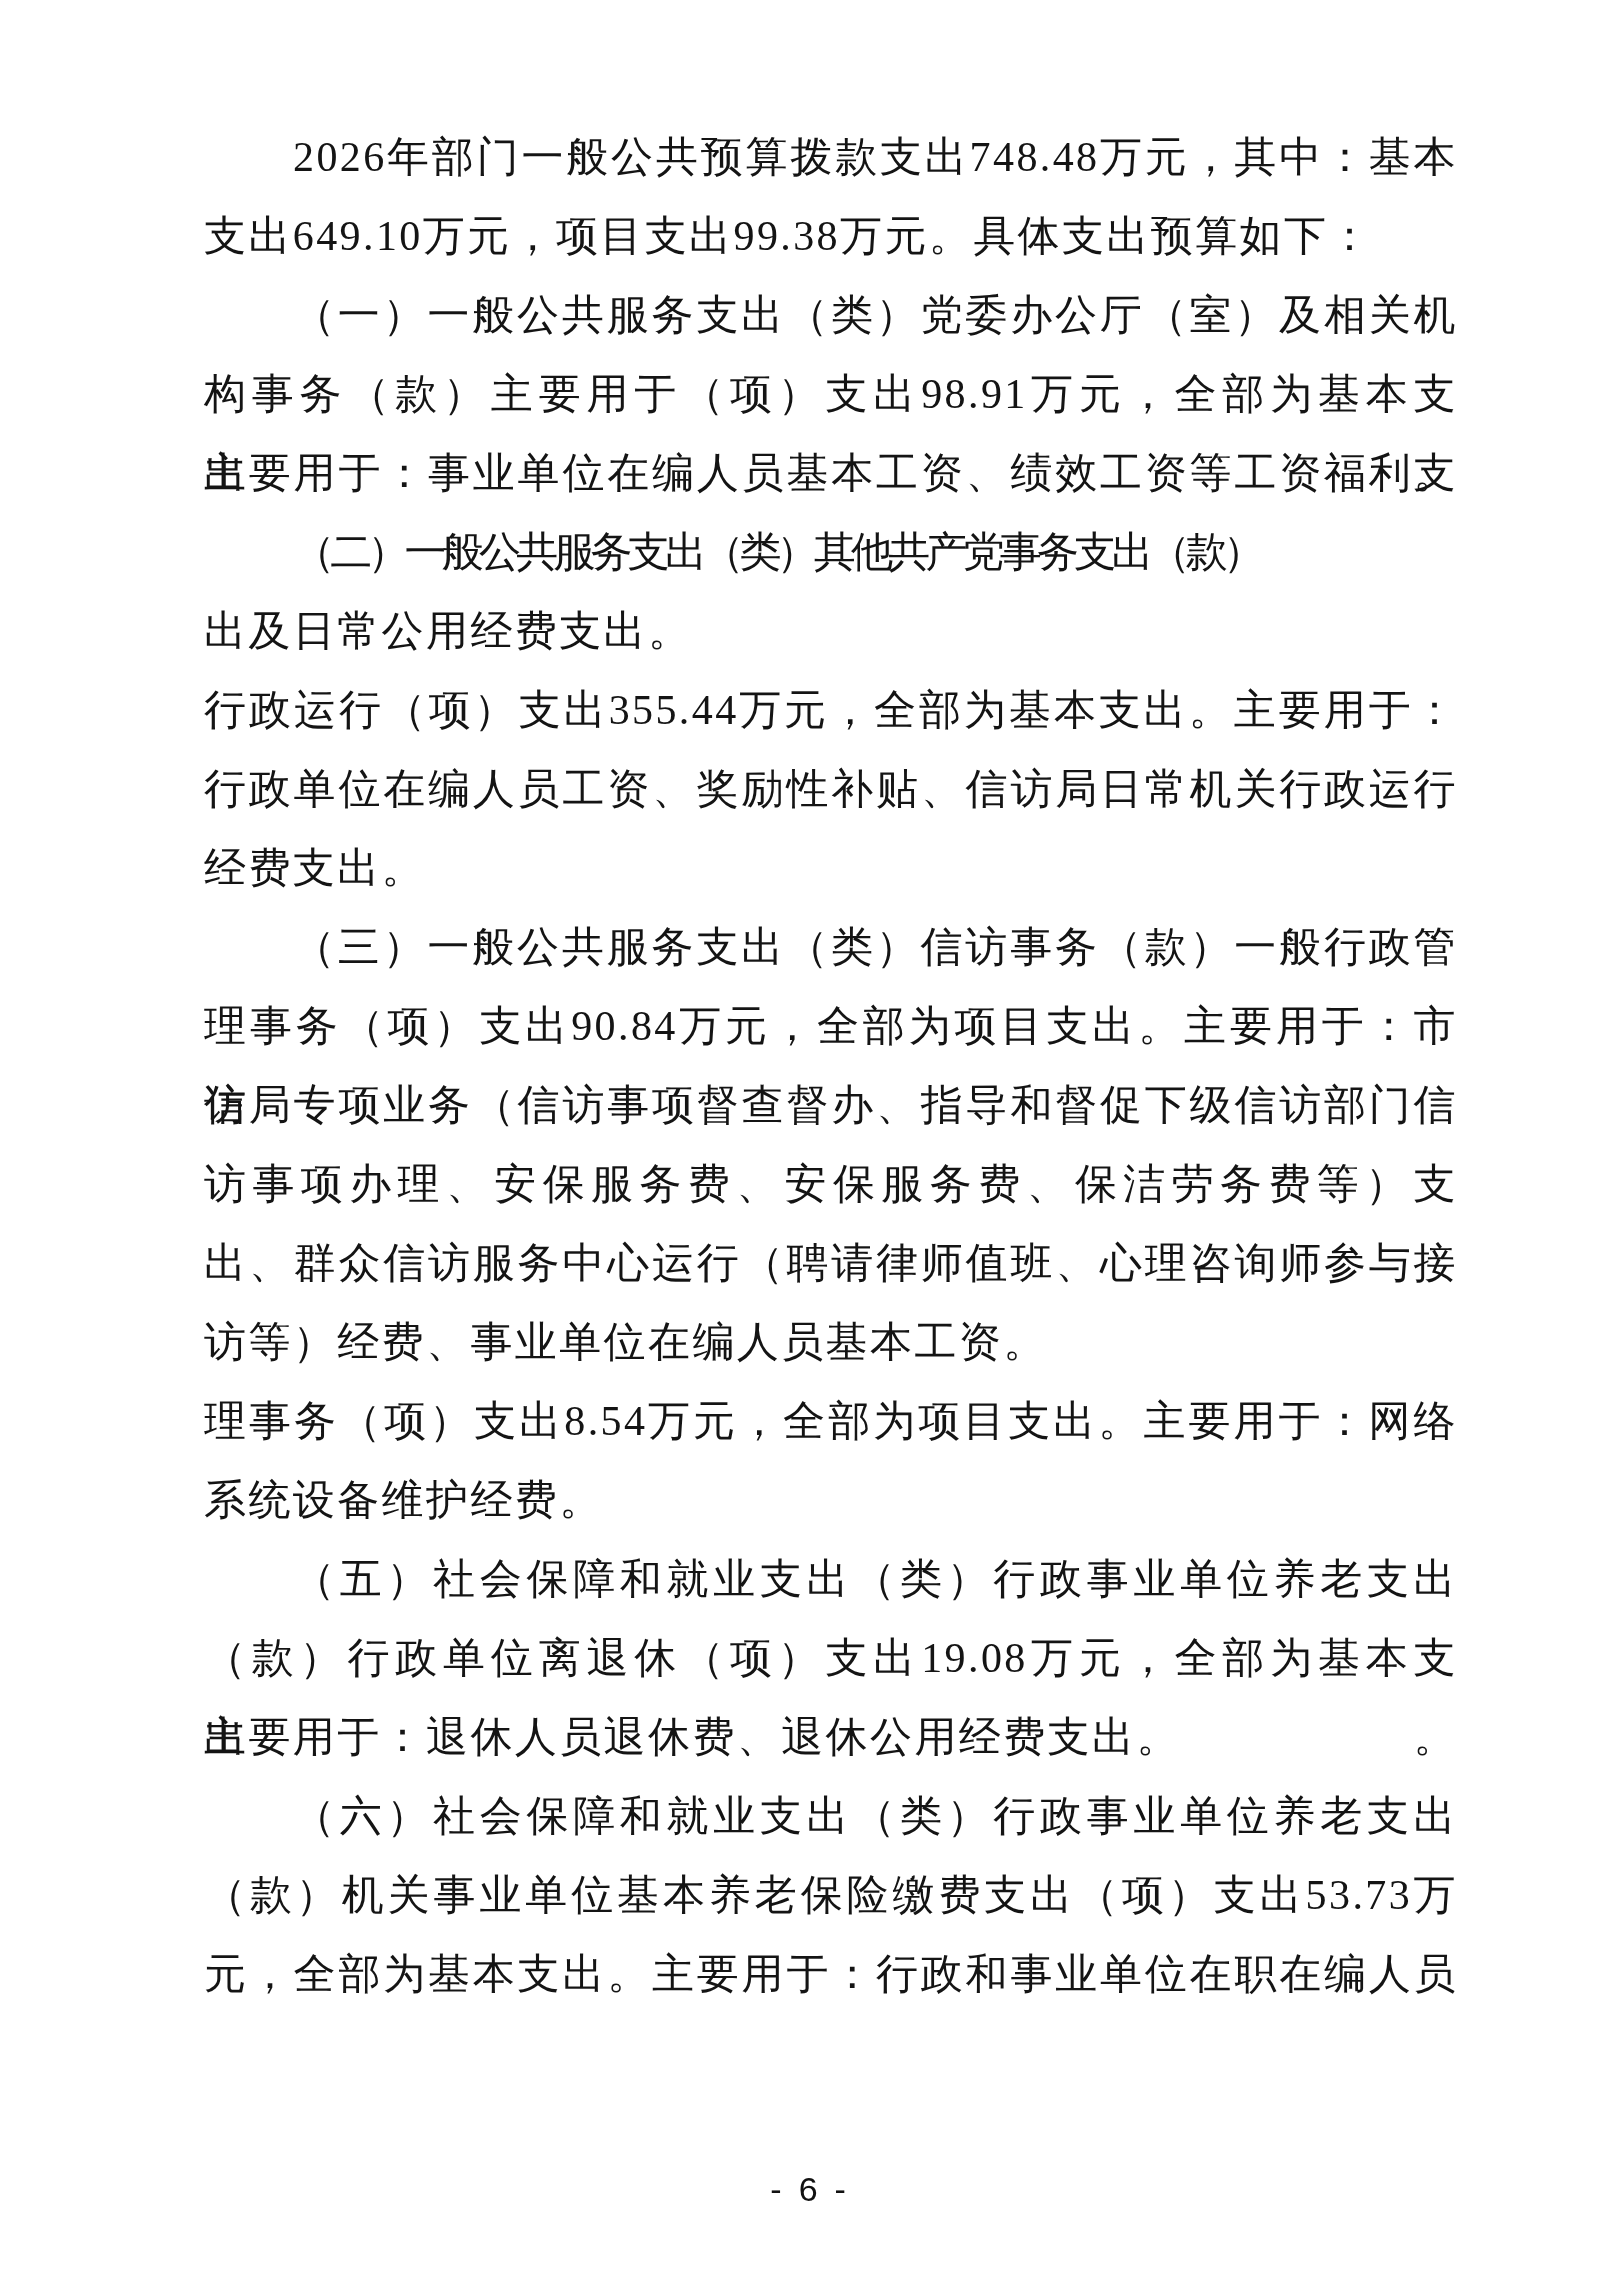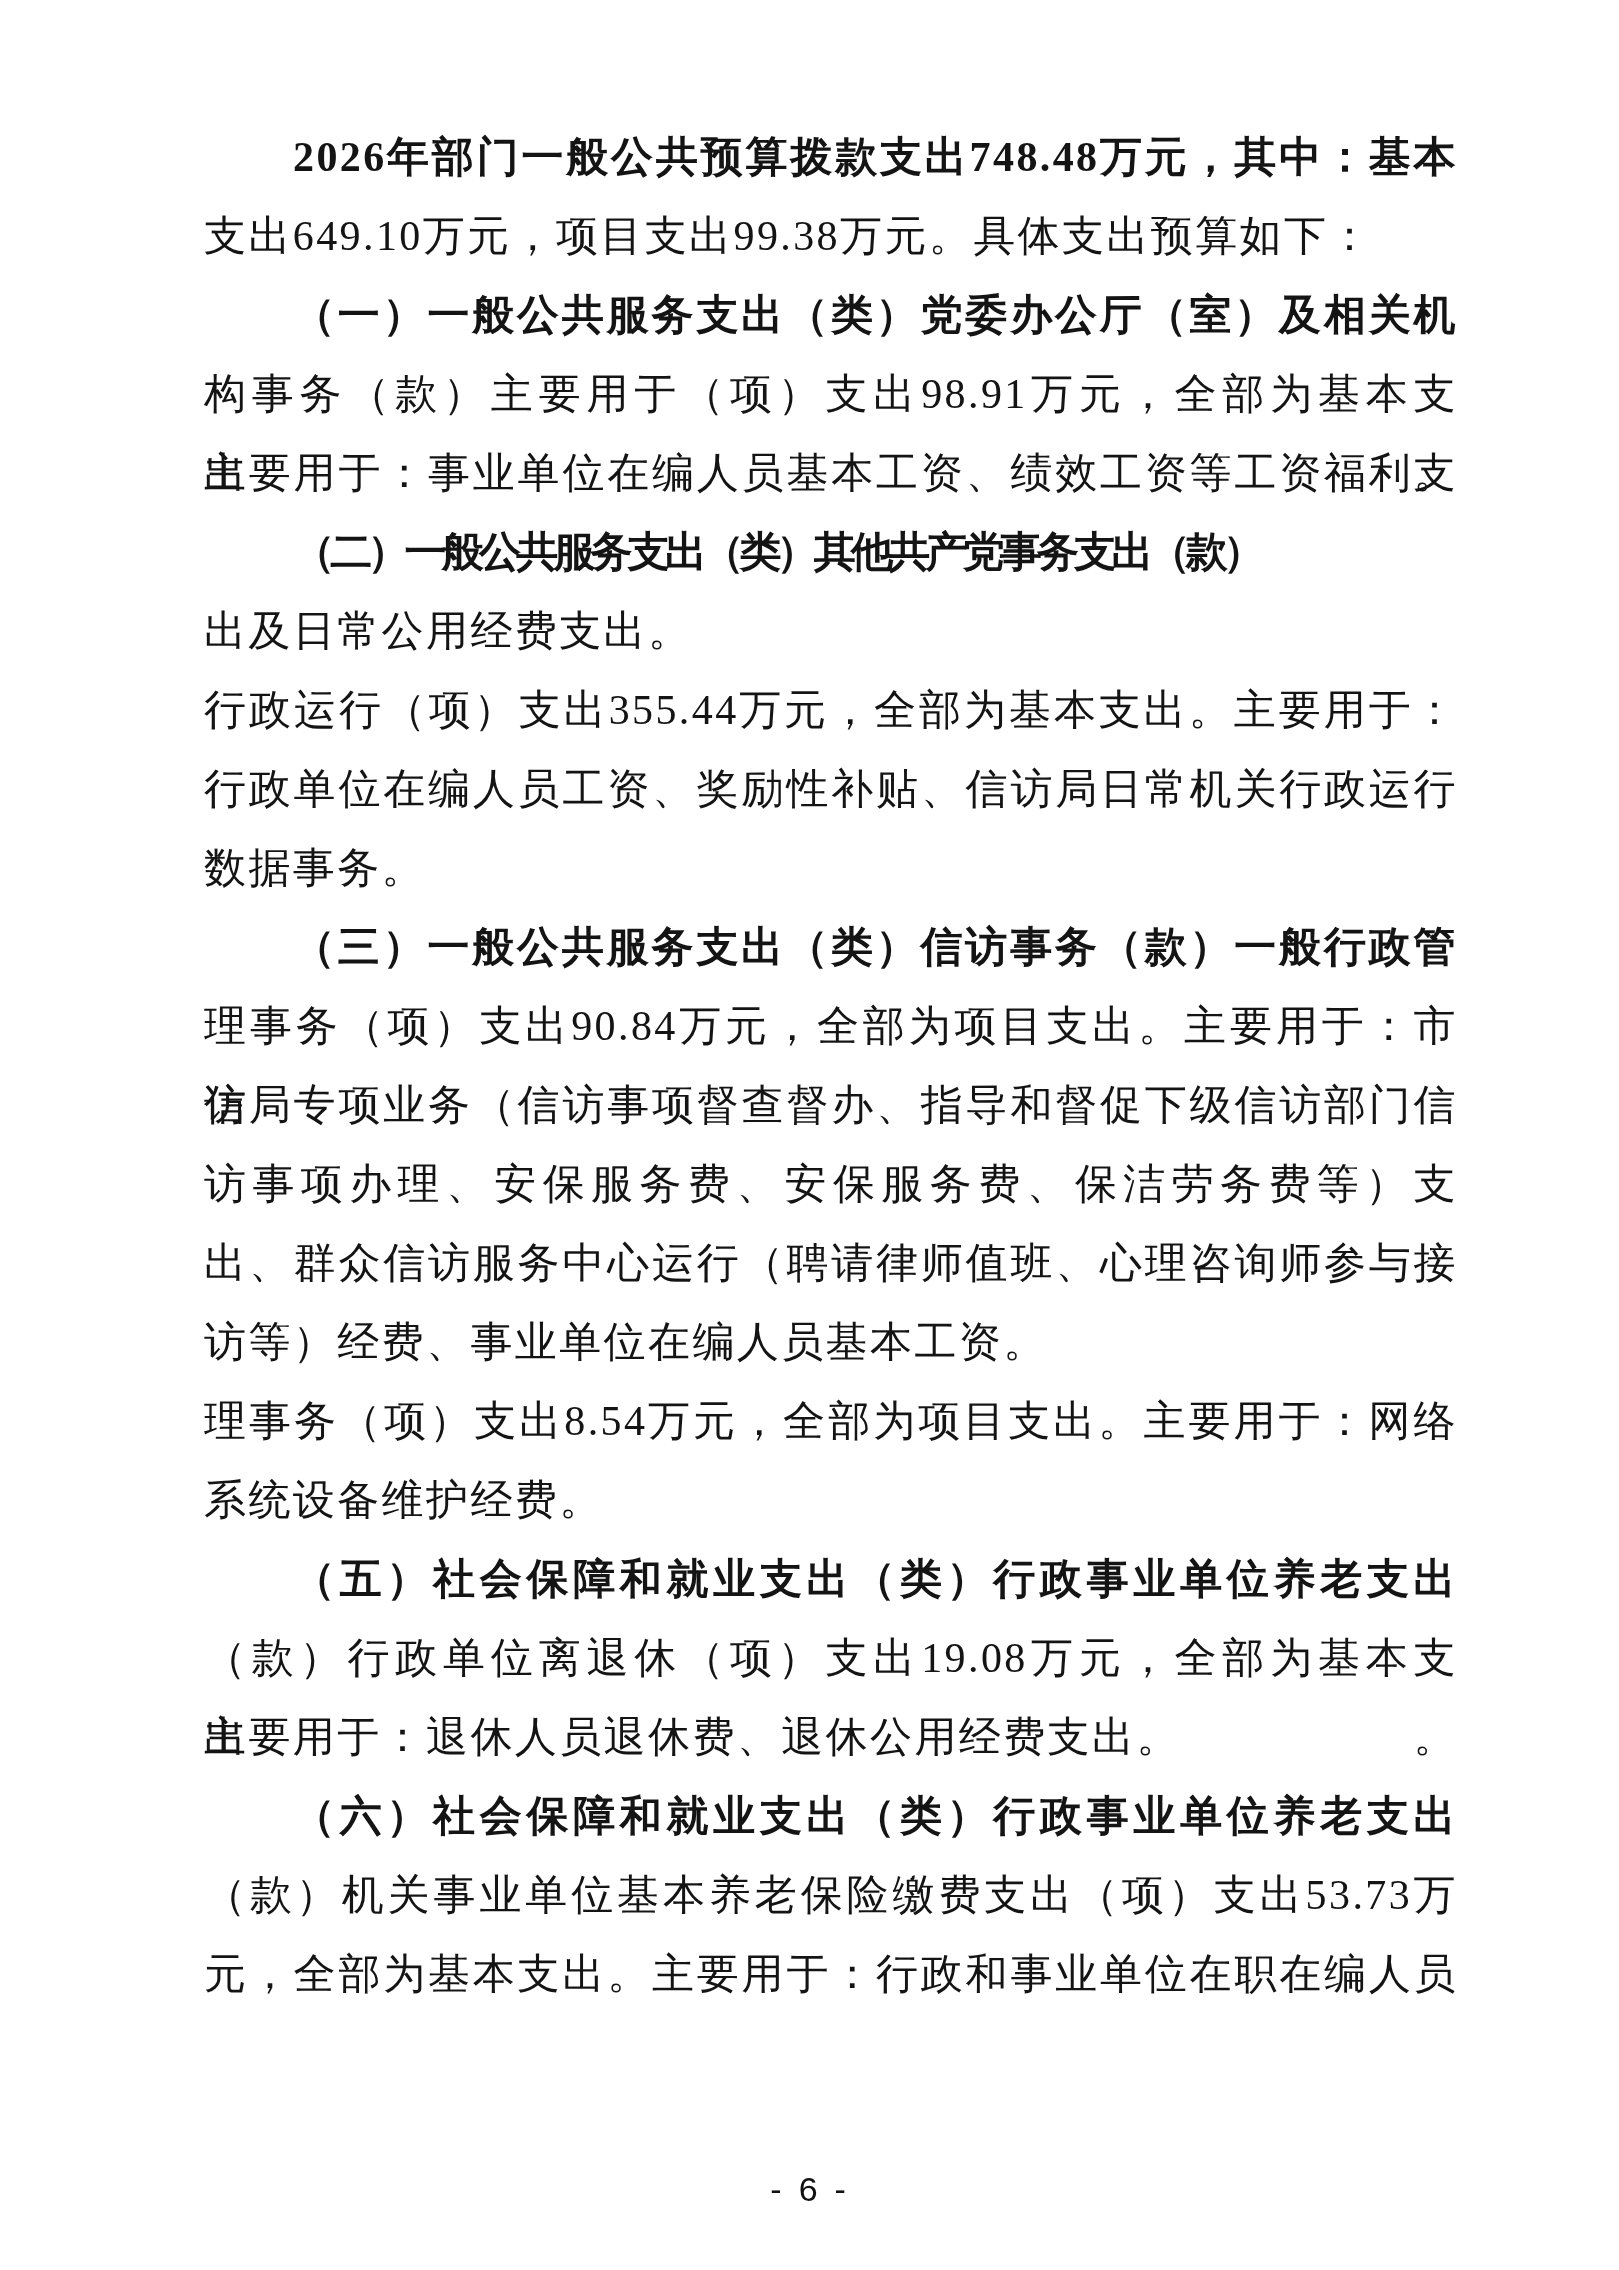--- a/index.html
+++ b/index.html
@@ -26,21 +26,20 @@
     height: 79px;
     line-height: 79px;
     font-size: 42px;
     letter-spacing: 2.4px;
     text-align: justify;
     text-align-last: justify;
     text-justify: inter-character;
   }
   .line.indent {
     padding-left: 89px;
-    font-weight: bold;
   }
   .line.end {
     text-align-last: left;
   }
   .line.tight {
     text-align-last: left;
     letter-spacing: -4.8px;
   }
   .page-number {
     position: absolute;
@@ -61,21 +60,21 @@
   <div class="text-block">
     <div class="line indent">2026年部门一般公共预算拨款支出748.48万元，其中：基本</div>
     <div class="line end">支出649.10万元，项目支出99.38万元。具体支出预算如下：</div>
     <div class="line indent">（一）一般公共服务支出（类）党委办公厅（室）及相关机</div>
     <div class="line">构事务（款）主要用于（项）支出98.91万元，全部为基本支出。</div>
     <div class="line">主要用于：事业单位在编人员基本工资、绩效工资等工资福利支</div>
     <div class="line indent tight">（二）一般公共服务支出（类）其他共产党事务支出（款）</div>
     <div class="line end">出及日常公用经费支出。</div>
     <div class="line">行政运行（项）支出355.44万元，全部为基本支出。主要用于：</div>
     <div class="line">行政单位在编人员工资、奖励性补贴、信访局日常机关行政运行</div>
-    <div class="line end">数据事务。</div>
+    <div class="line end">经费支出。</div>
     <div class="line indent">（三）一般公共服务支出（类）信访事务（款）一般行政管</div>
     <div class="line">理事务（项）支出90.84万元，全部为项目支出。主要用于：市信</div>
     <div class="line">访局专项业务（信访事项督查督办、指导和督促下级信访部门信</div>
     <div class="line">访事项办理、安保服务费、安保服务费、保洁劳务费等）支</div>
     <div class="line">出、群众信访服务中心运行（聘请律师值班、心理咨询师参与接</div>
     <div class="line end">访等）经费、事业单位在编人员基本工资。</div>
     <div class="line">理事务（项）支出8.54万元，全部为项目支出。主要用于：网络</div>
     <div class="line end">系统设备维护经费。</div>
     <div class="line indent">（五）社会保障和就业支出（类）行政事业单位养老支出</div>
     <div class="line">（款）行政单位离退休（项）支出19.08万元，全部为基本支出。</div>

